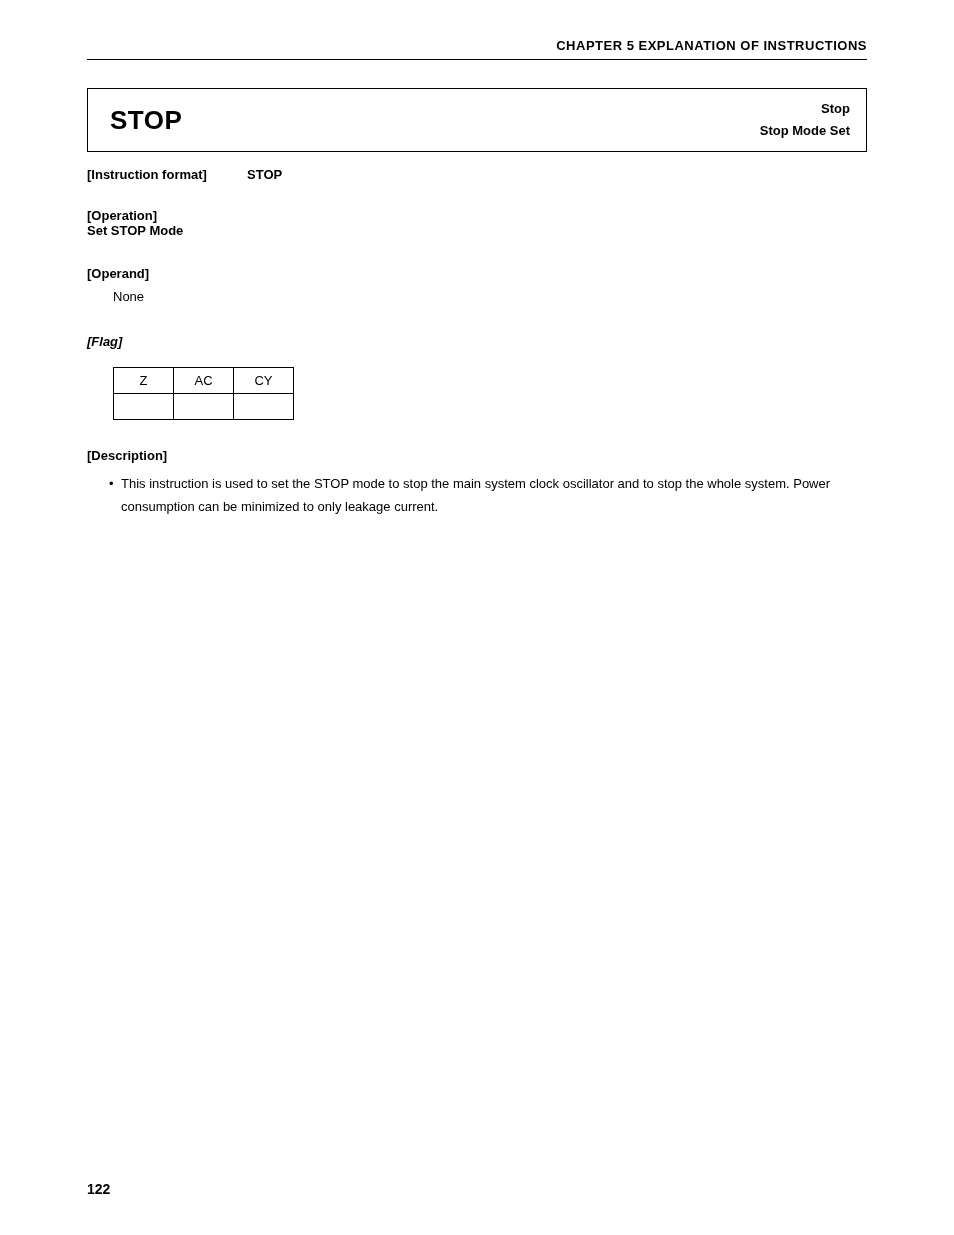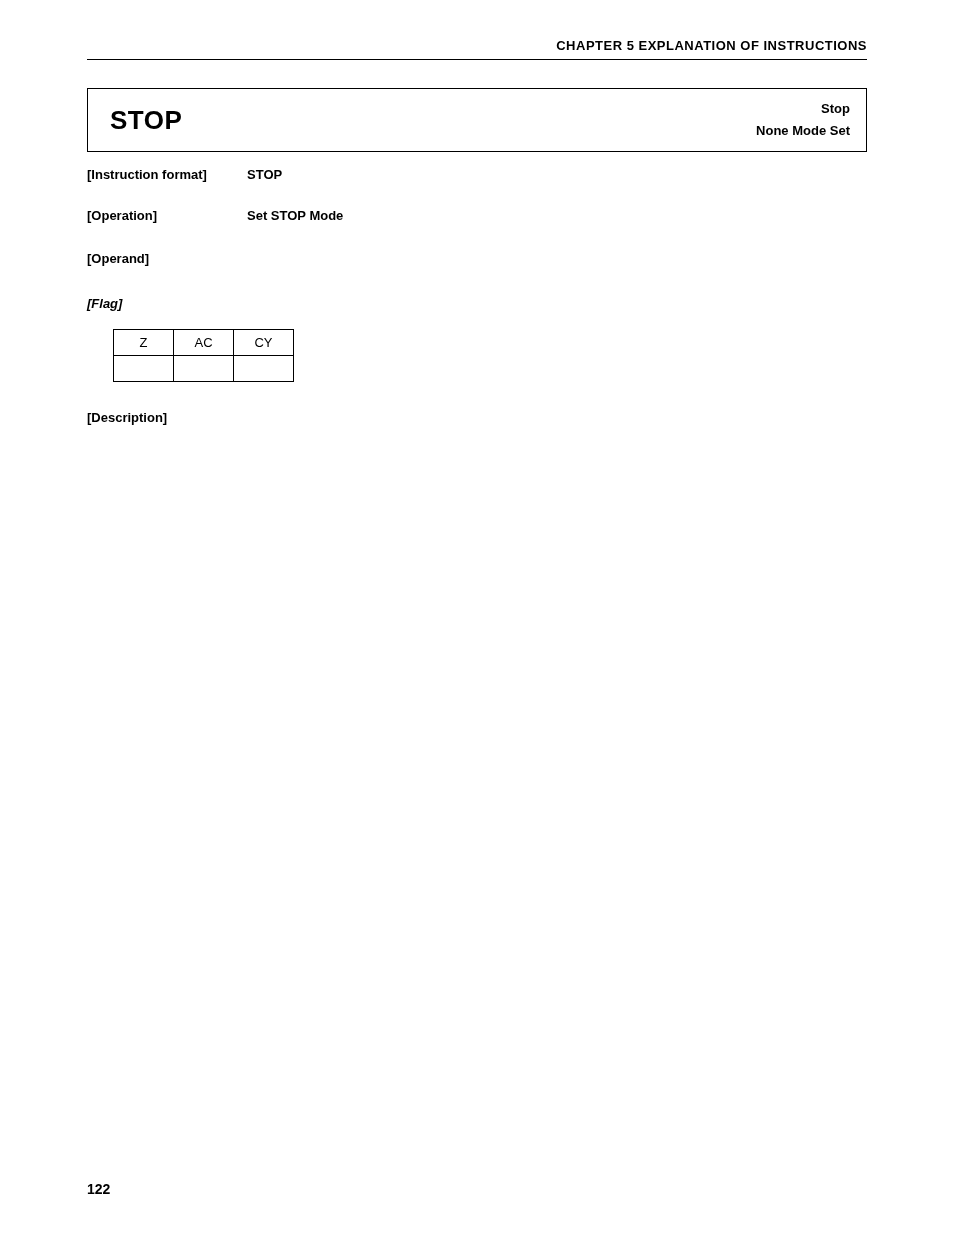--- a/index.html
+++ b/index.html
@@ -41,21 +41,21 @@
     text-align: right;
     font-weight: bold;
     font-size: 13px;
     line-height: 1.7;
   }
   .kv-row {
     display: flex;
     margin-top: 15px;
     font-size: 13px;
   }
-  .kv-row + .kv-row { margin-top: 26px; }
+  .kv-row + .kv-row { margin-top: 26px; flex-direction: column; }
   .kv-label { font-weight: bold; width: 160px; }
   .kv-value { font-weight: bold; }
   .operand-block { margin-top: 28px; font-size: 13px; }
   .operand-label { font-weight: bold; }
   .operand-value { margin-top: 8px; padding-left: 26px; }
   .flag-label { font-weight: bold; font-size: 13px; margin-top: 30px; font-style: italic; }
   .flag-table {
     margin-top: 18px;
     margin-left: 26px;
     border-collapse: collapse;
@@ -99,53 +99,55 @@
 
 <div class="page">
 
   <div class="chapter-header">CHAPTER 5  EXPLANATION OF INSTRUCTIONS</div>
   <hr class="chapter-rule">
 
   <div class="instruction-box">
     <div class="instruction-name">STOP</div>
     <div class="instruction-right">
       <div>Stop</div>
-      <div>None Mode Set</div>
+      <div>Stop Mode Set</div>
     </div>
   </div>
 
   <div class="kv-row">
     <div class="kv-label">[Instruction format]</div>
     <div class="kv-value">STOP</div>
   </div>
 
   <div class="kv-row">
     <div class="kv-label">[Operation]</div>
     <div class="kv-value">Set STOP Mode</div>
   </div>
 
   <div class="operand-block">
     <div class="operand-label">[Operand]</div>
+    <div class="operand-value">None</div>
   </div>
 
   <div class="flag-label">[Flag]</div>
   <table class="flag-table">
     <tbody>
         <tr>
       <th>Z</th>
       <th>AC</th>
       <th>CY</th>
     </tr>
     <tr>
       <td></td>
       <td></td>
       <td></td>
     </tr>
   </tbody>
     </table>
 
   <div class="desc-label">[Description]</div>
+  <div class="desc-bullet">This instruction is used to set the STOP mode to stop the main system clock oscillator and to stop the whole system.  Power consumption can be minimized to only leakage current.</div>
 
   <div class="footer">
     <div class="page-num">122</div>
   </div>
 
 </div>
 
 </body></html>

